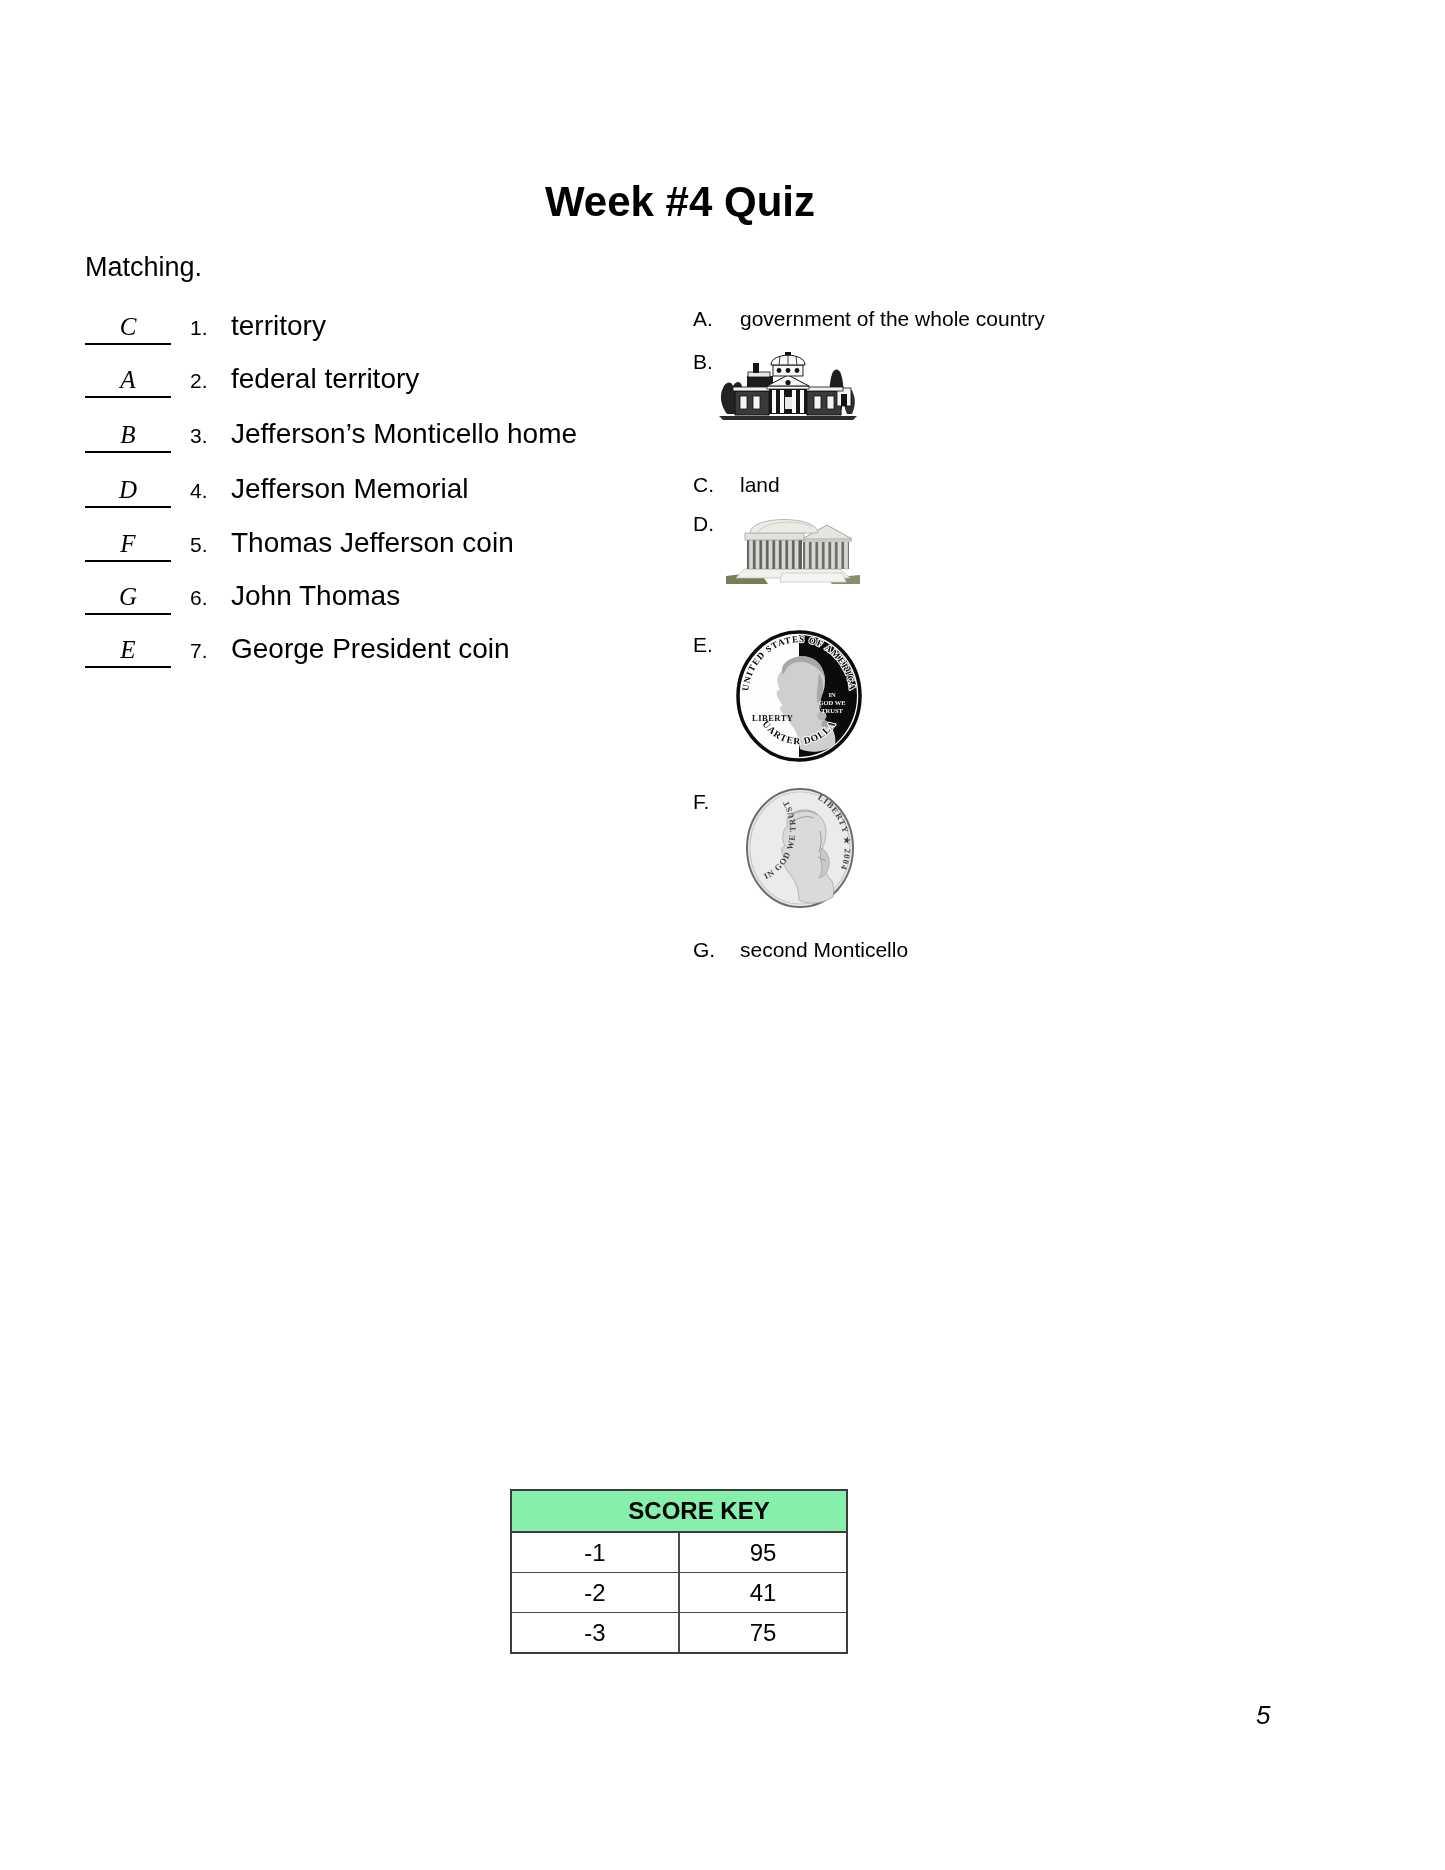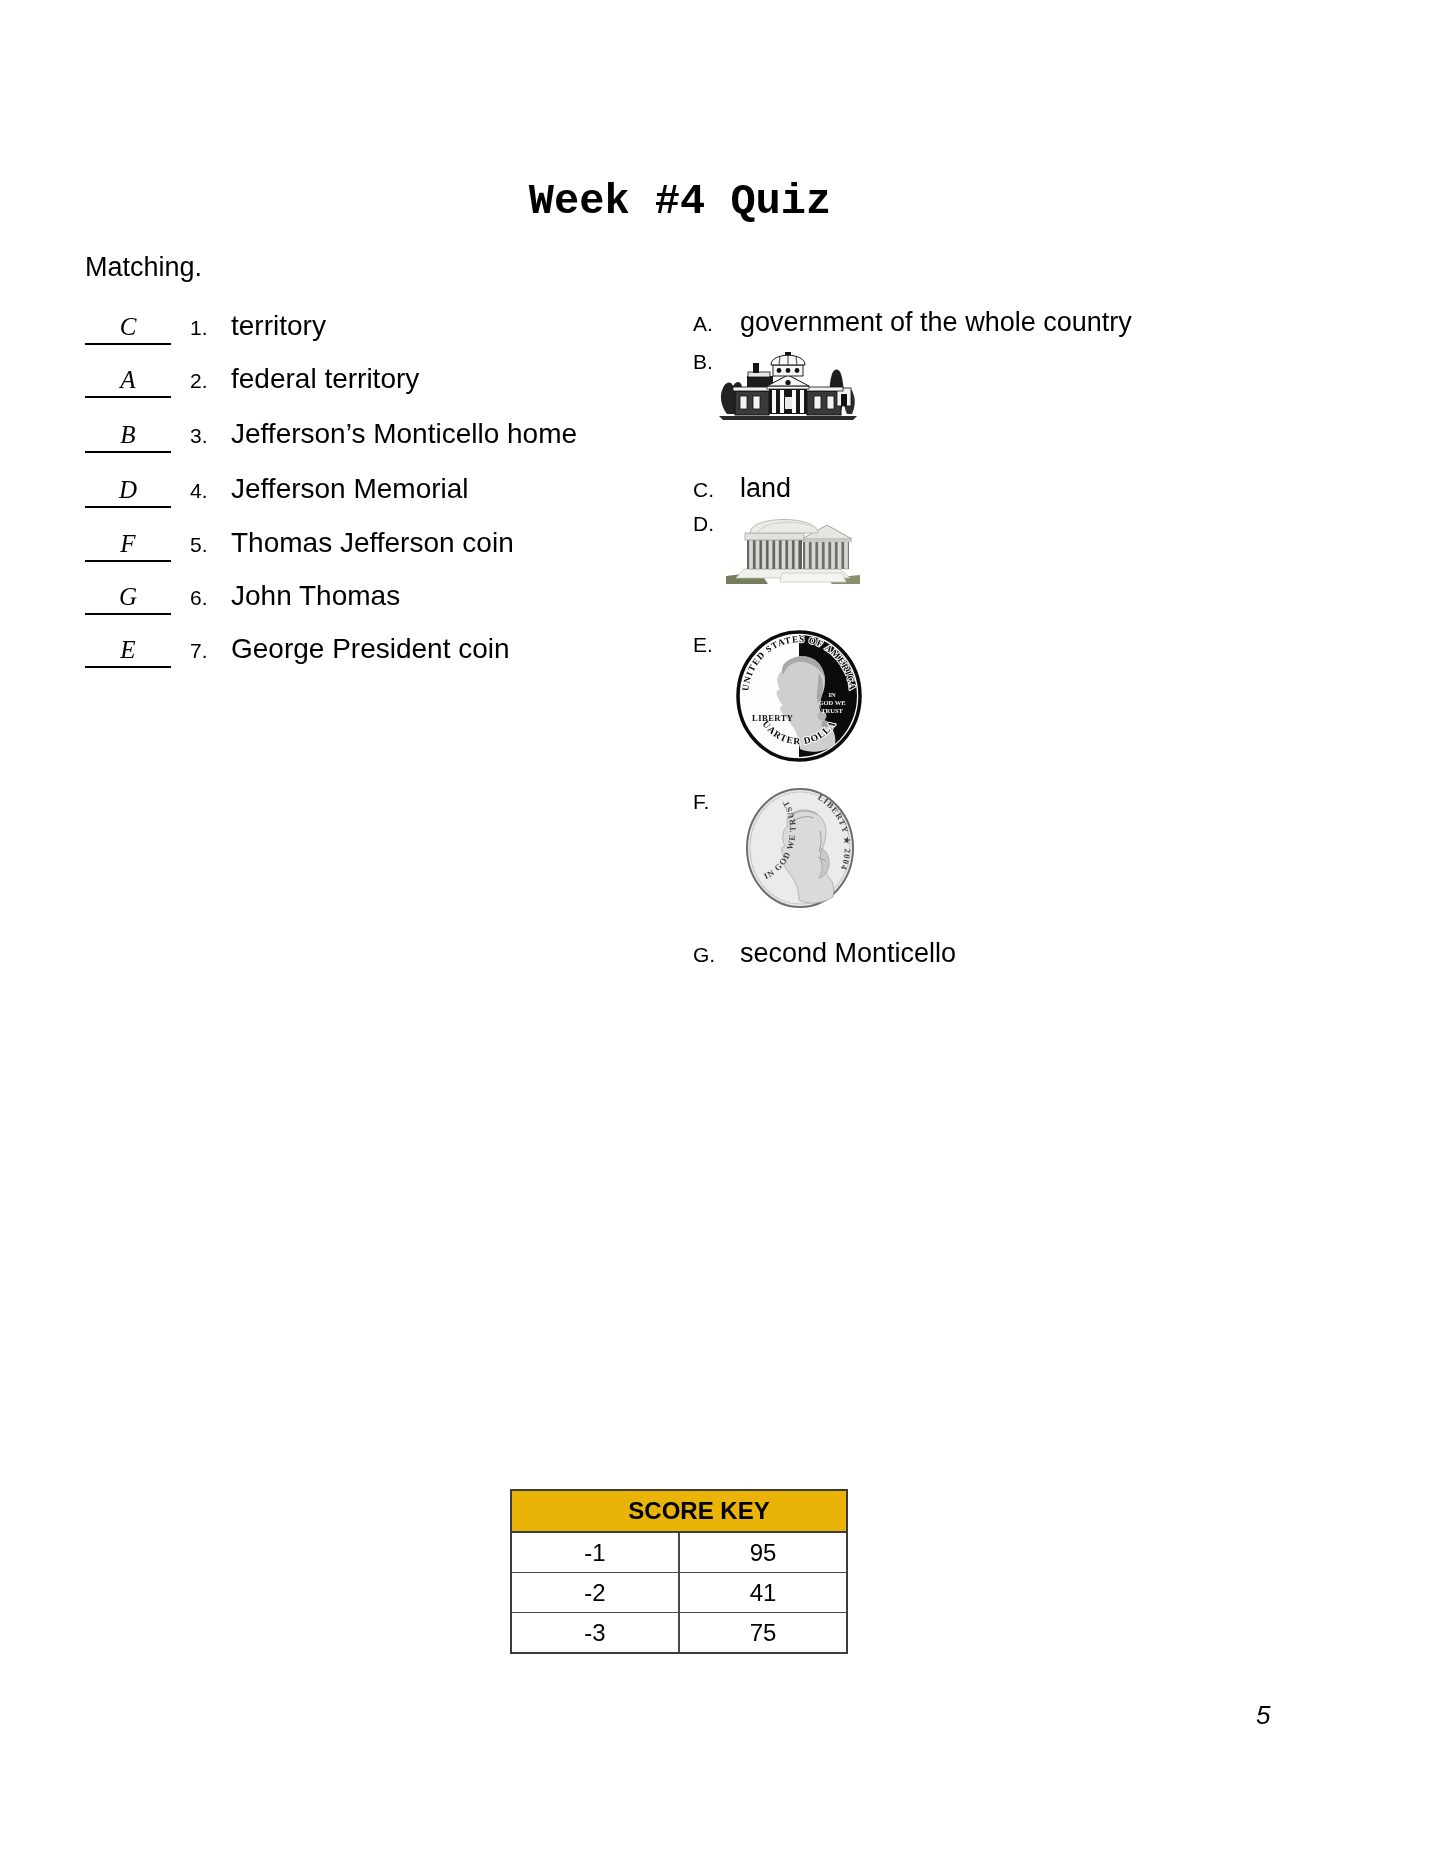--- a/index.html
+++ b/index.html
@@ -2,45 +2,45 @@
 <html><head>
 <meta charset="utf-8">
 <style>
   html,body{margin:0;padding:0;background:#ffffff;}
   .page{
     position:relative; width:1445px; height:1870px; background:#ffffff;
     color:#000; font-family:"Liberation Sans", sans-serif; overflow:hidden;
   }
   .title{
     position:absolute; top:180px; left:380px; width:600px; text-align:center;
-    font-size:42px; font-weight:bold; line-height:1.05;font-family:Liberation Mono, monospace;
+    font-size:42px; font-weight:bold; line-height:1.05;
   }
   .section-heading{
     position:absolute; top:252px; left:85px; font-size:27px; font-weight:normal;
   }
   .q-row{ position:absolute; left:85px; display:flex; align-items:baseline; white-space:nowrap;}
   .q-blank{
     display:inline-block; width:86px; text-align:center;
     border-bottom:2px solid #000;
     font-family:"Liberation Serif", serif; font-style:italic;
     font-size:25px; line-height:1.15; padding-bottom:1px;
   }
   .q-num{ margin-left:19px; width:41px; font-size:21px; }
   .q-text{ font-size:28px; }
   .opt-row{ position:absolute; left:693px; display:flex; align-items:baseline; white-space:nowrap;}
   .opt-letter{ width:47px; font-size:21px; }
-  .opt-text{ font-size:27px; }
+  .opt-text{ font-size:21px; }
   .opt-image{ position:absolute; }
   .opt-image svg{ display:block; width:100%; height:100%; }
   .score-table{
     position:absolute; left:510px; top:1489px; width:338px;
     border:2px solid #3c3c3c; font-size:24px; box-sizing:border-box;
   }
   .score-header{
-    background:#eab308; text-align:center; font-weight:bold;
+    background:#86efac; text-align:center; font-weight:bold;
     height:40px; line-height:40px; border-bottom:2px solid #3c3c3c;padding-left:40px;
   }
   .score-row{ display:flex; height:39px; line-height:39px; border-bottom:1.5px solid #4a4a4a; }
   .score-row:last-child{ border-bottom:none; }
   .score-cell{ width:50%; text-align:center; }
   .score-cell:first-child{ border-right:2px solid #4a4a4a; }
   .page-number{
     position:absolute; left:1256px; top:1700px;
     font-size:26px; font-style:italic;
   }

